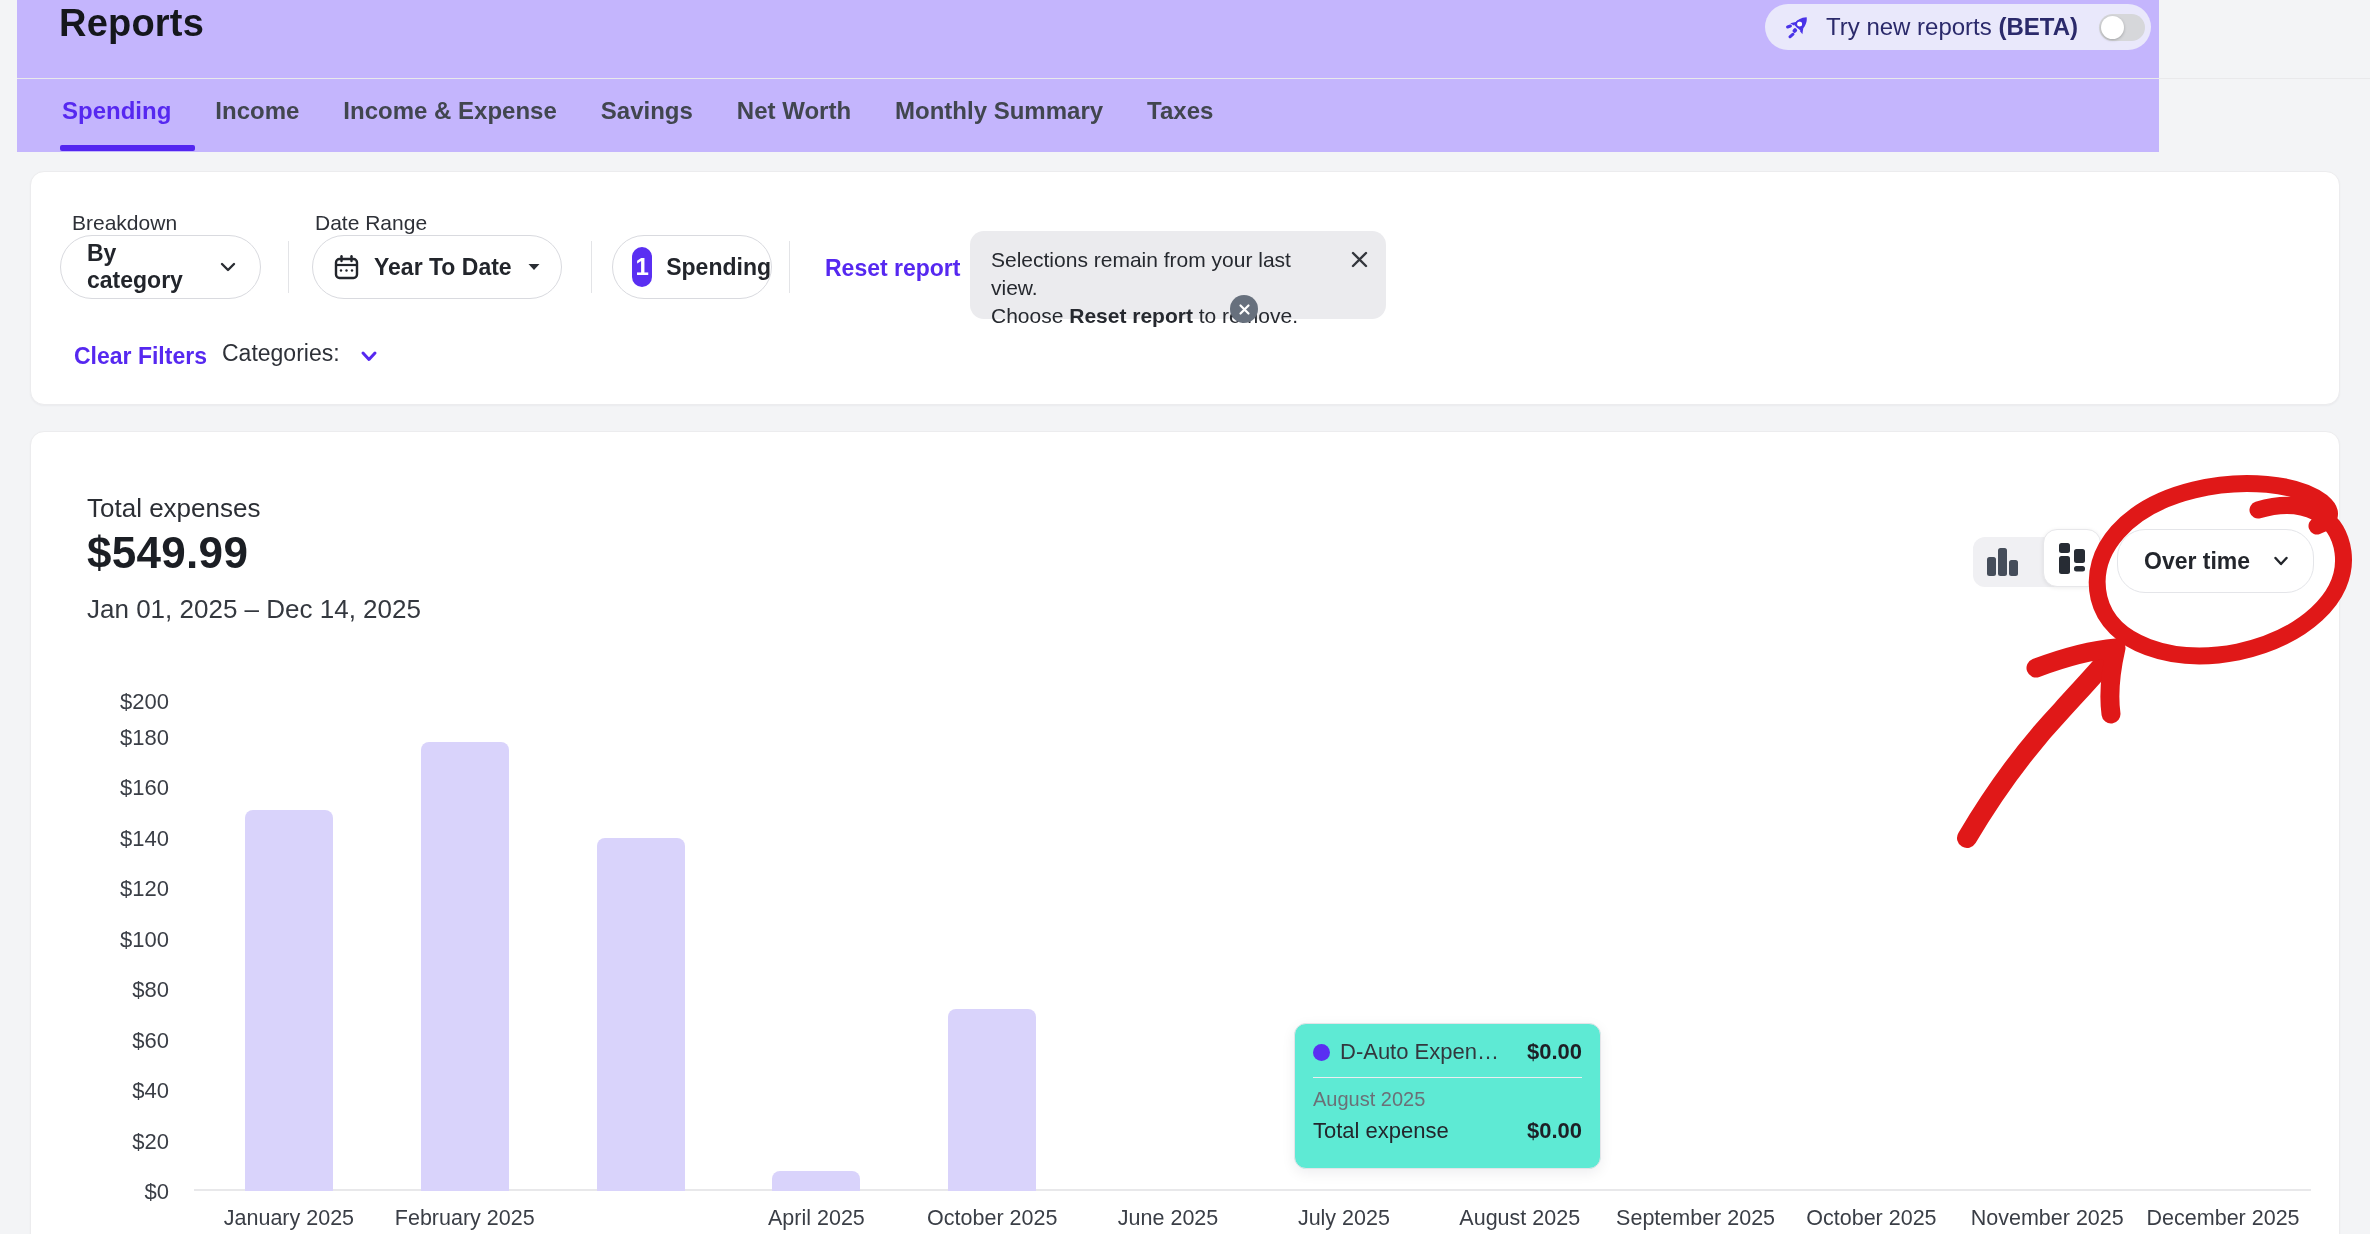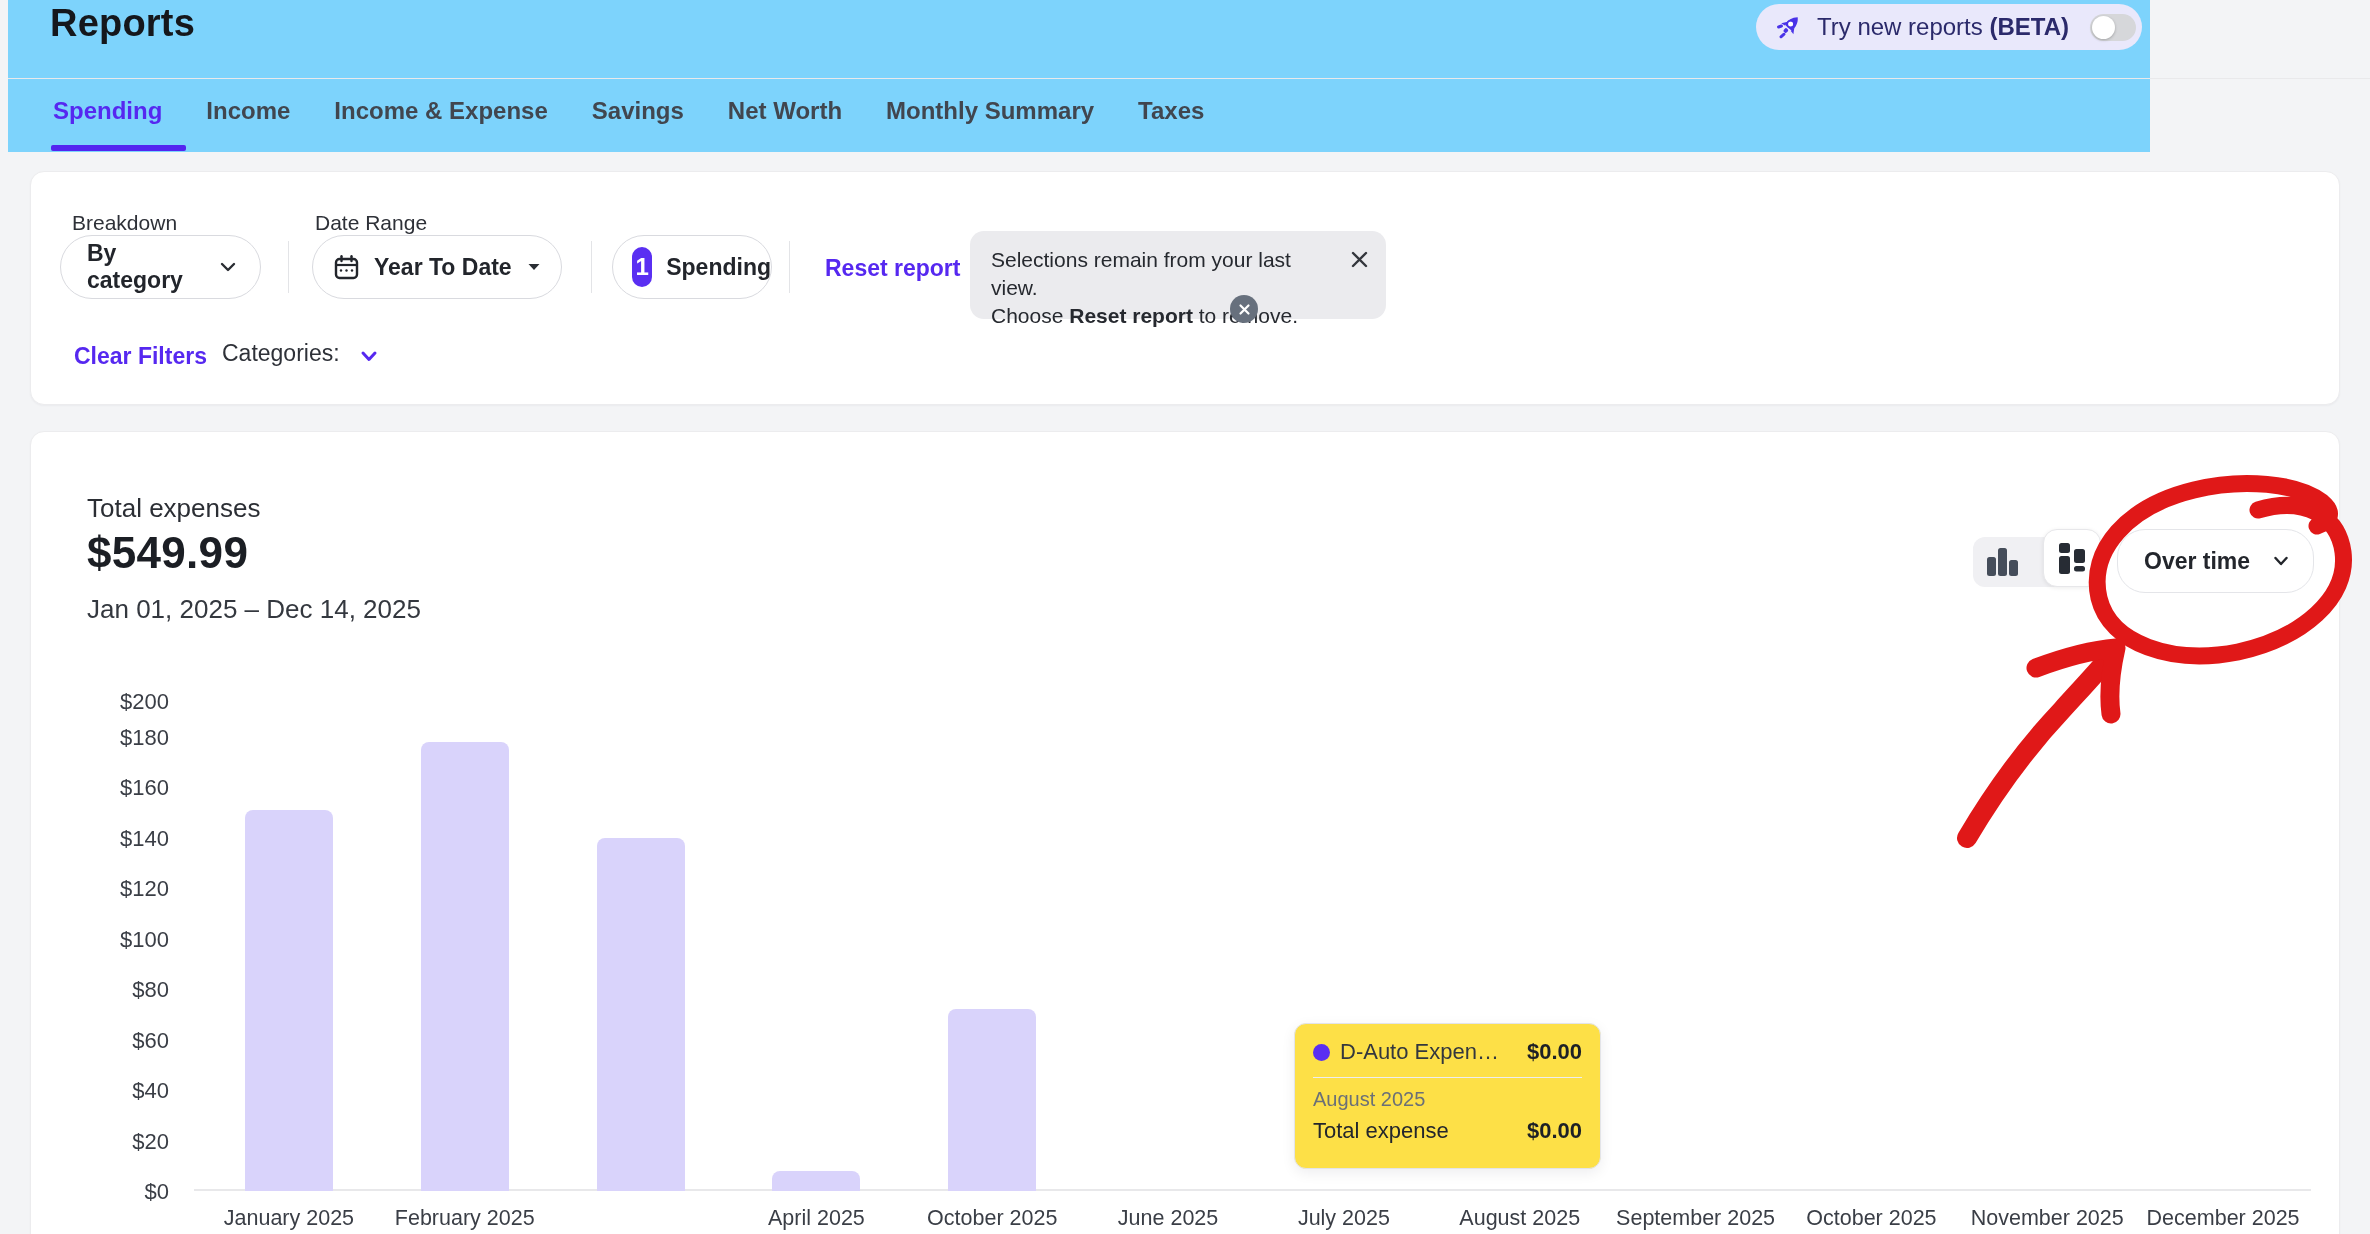--- a/index.html
+++ b/index.html
@@ -1,21 +1,21 @@
 <!DOCTYPE html>
 <html><head>
 <meta charset="utf-8">
 <style>
   * { margin:0; padding:0; box-sizing:border-box; }
   html,body { width:2370px; height:1234px; overflow:hidden; }
   body { font-family:"Liberation Sans", sans-serif; background:#f3f4f6; color:#1f2228; }
   #stage { position:relative; width:2370px; height:1234px; background:#f3f4f6; overflow:hidden; }
 
   
-  .header { position:absolute; left:8px; top:0; width:2142px; height:152px; background:#7dd3fc; }
+  .header { position:absolute; left:17px; top:0; width:2142px; height:152px; background:#c4b5fd; }
   .header-divider { position:absolute; left:0; top:78px; width:2370px; height:1px; background:#e9e9eb; }
   .page-title { position:absolute; left:42px; top:2px; font-size:38px; font-weight:700; color:#15171c; letter-spacing:.2px; }
 
   .beta-pill { position:absolute; right:8px; top:4px; height:46px; padding:0 6px 0 18px;
     background:#e9e8fb; border-radius:23px; display:flex; align-items:center; gap:13px; }
   .beta-text { font-size:24px; color:#2b2a6b; font-weight:500; white-space:nowrap; }
   .beta-text b { font-weight:700; }
   .toggle { position:relative; width:46px; height:27px; background:#d6d7da; border-radius:14px; margin-left:8px; flex:0 0 auto; cursor:pointer; }
   .toggle .knob { position:absolute; left:2px; top:2px; width:23px; height:23px; border-radius:50%;
     background:#ffffff; box-shadow:0 1px 3px rgba(0,0,0,.25); }
@@ -65,21 +65,21 @@
     border:1px solid #e4e5e9; border-radius:28px; display:flex; align-items:center; justify-content:space-between;
     padding:0 22px 0 26px; font-size:23px; font-weight:700; color:#23262c; cursor:pointer; }
 
   
   .ytick { position:absolute; width:110px; text-align:right; font-size:22px; color:#3a3e46; }
   .xlabel { position:absolute; text-align:center; font-size:21.5px; color:#3a3e46; white-space:nowrap; }
   .baseline { position:absolute; left:163px; top:757px; width:2117px; height:2px; background:#e8e8ea; }
   .bar { position:absolute; background:#d9d3fb; border-radius:8px 8px 0 0; cursor:pointer; }
 
   
-  .tooltip { position:absolute; left:1263px; top:591px; width:307px; height:146px; background:#fde047;
+  .tooltip { position:absolute; left:1263px; top:591px; width:307px; height:146px; background:#5eead4;
     border:1px solid #e3e4e8; border-radius:12px; box-shadow:0 4px 14px rgba(20,20,40,.07); padding:15px 18px 0 18px; }
   .tt-row { display:flex; align-items:center; gap:10px; }
   .tt-dot { width:17px; height:17px; border-radius:50%; background:#5a2ff2; flex:0 0 auto; }
   .tt-name { flex:1; font-size:22px; color:#33373e; white-space:nowrap; overflow:hidden; }
   .tt-val { font-size:22px; font-weight:600; color:#1d2026; }
   .tt-divider { height:1px; background:#ededf0; margin:12px 0 10px 0; }
   .tt-period { font-size:20px; color:#6b7077; margin-bottom:7px; }
   .tt-total-label { font-size:22px; color:#23262c; }
 
   

